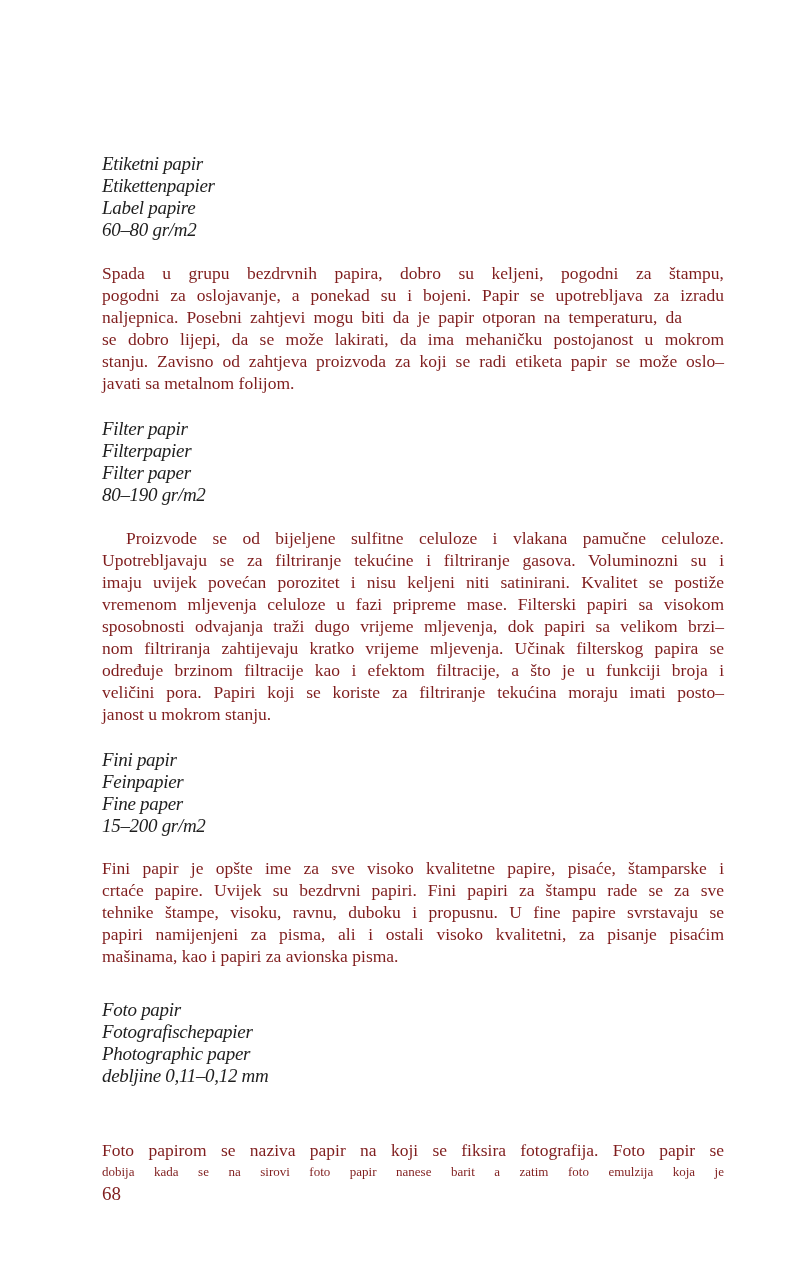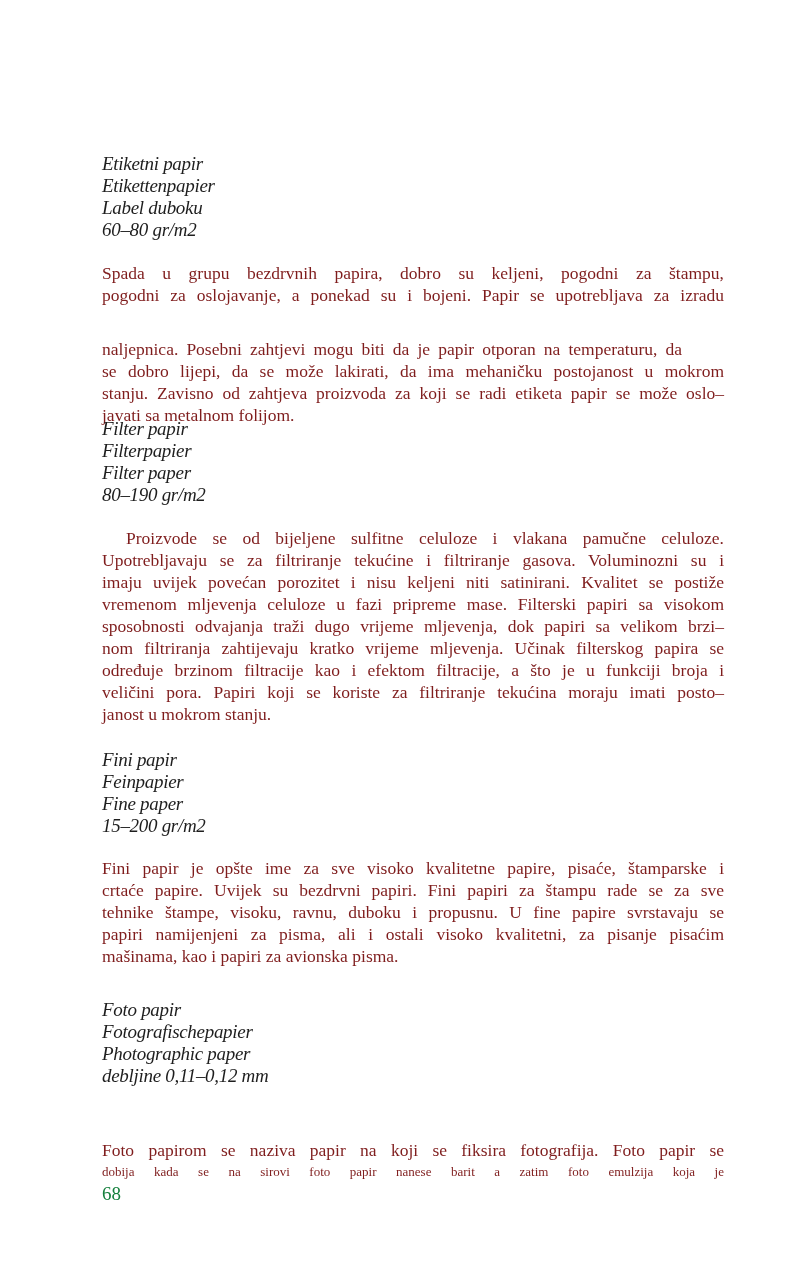--- a/index.html
+++ b/index.html
@@ -16,38 +16,38 @@
   }
   .heading-block div { white-space: nowrap; }
   .para {
     position: absolute; left: 102px; width: 622px;
     font-size: 17.5px; line-height: 22px; color: #7f1d1d;
   }
   .para .line { white-space: nowrap; display: block; text-align: justify; text-align-last: justify; }
   .para .line.last { text-align-last: left; }
   .page-number {
     position: absolute; left: 102px; top: 1183px;
-    font-size: 19px; color: #15803d;
+    font-size: 19px; color: #7f1d1d;
   }
 </style>
 </head>
 <body>
 
 <div class="page">
 
   <div class="heading-block" style="top:153px;">
     <div>Etiketni papir</div>
     <div>Etikettenpapier</div>
-    <div>Label duboku</div>
+    <div>Label papire</div>
     <div>60–80 gr/m2</div>
   </div>
   <div class="para" style="top:262px;">
     <span class="line" style="padding-left: 0px; text-indent: 0px;">Spada u grupu bezdrvnih papira, dobro su keljeni, pogodni za štampu,</span>
     <span class="line">pogodni za oslojavanje, a ponekad su i bojeni. Papir se upotrebljava za izradu</span>
-    <span class="line" style="width:580px;margin-top:32px;">naljepnica. Posebni zahtjevi mogu biti da je papir otporan na temperaturu, da</span>
+    <span class="line" style="width:580px;">naljepnica. Posebni zahtjevi mogu biti da je papir otporan na temperaturu, da</span>
     <span class="line">se dobro lijepi, da se može lakirati, da ima mehaničku postojanost u mokrom</span>
     <span class="line">stanju. Zavisno od zahtjeva proizvoda za koji se radi etiketa papir se može oslo–</span>
     <span class="line last">javati sa metalnom folijom.</span>
   </div>
 
   <div class="heading-block" style="top:418px;">
     <div>Filter papir</div>
     <div>Filterpapier</div>
     <div>Filter paper</div>
     <div>80–190 gr/m2</div>

